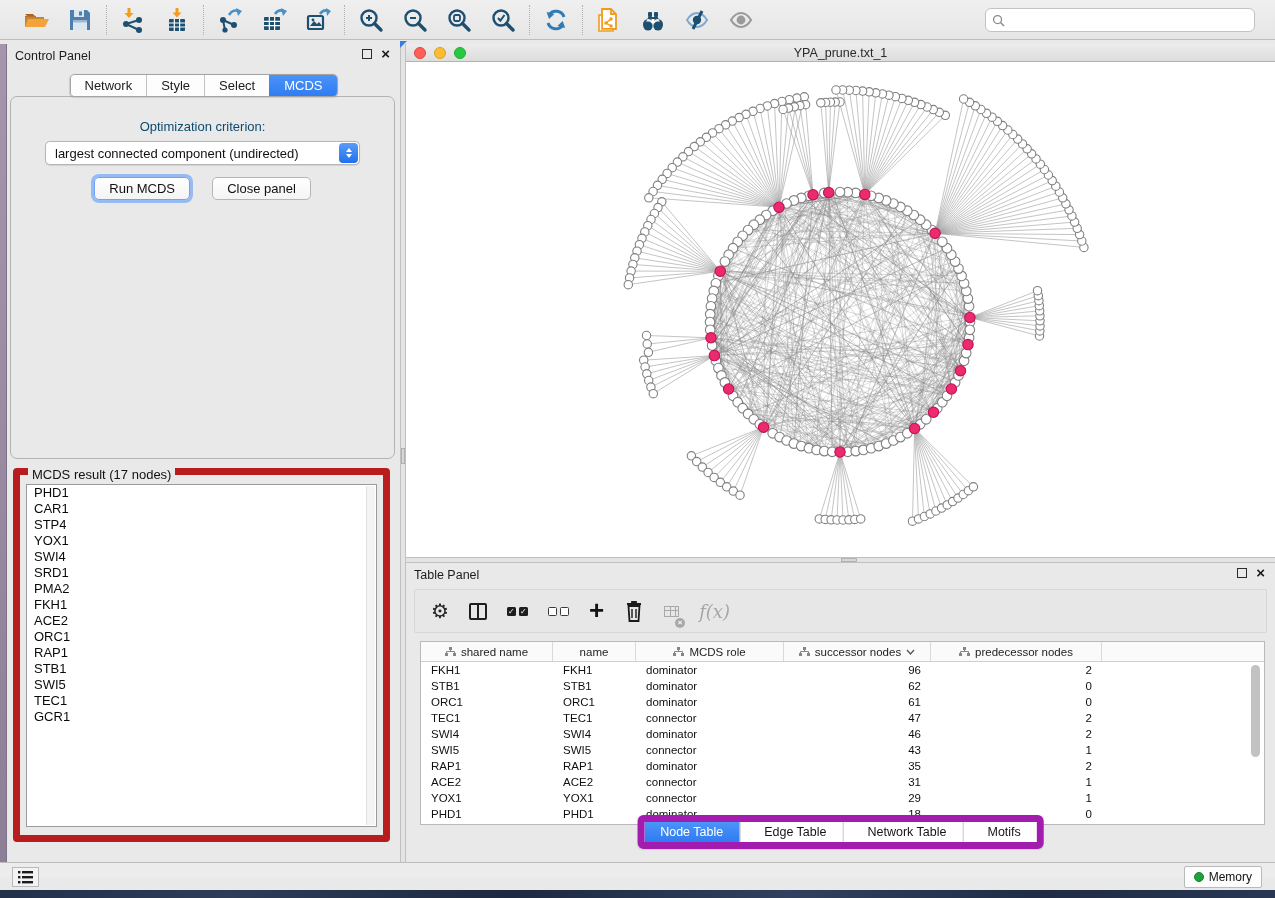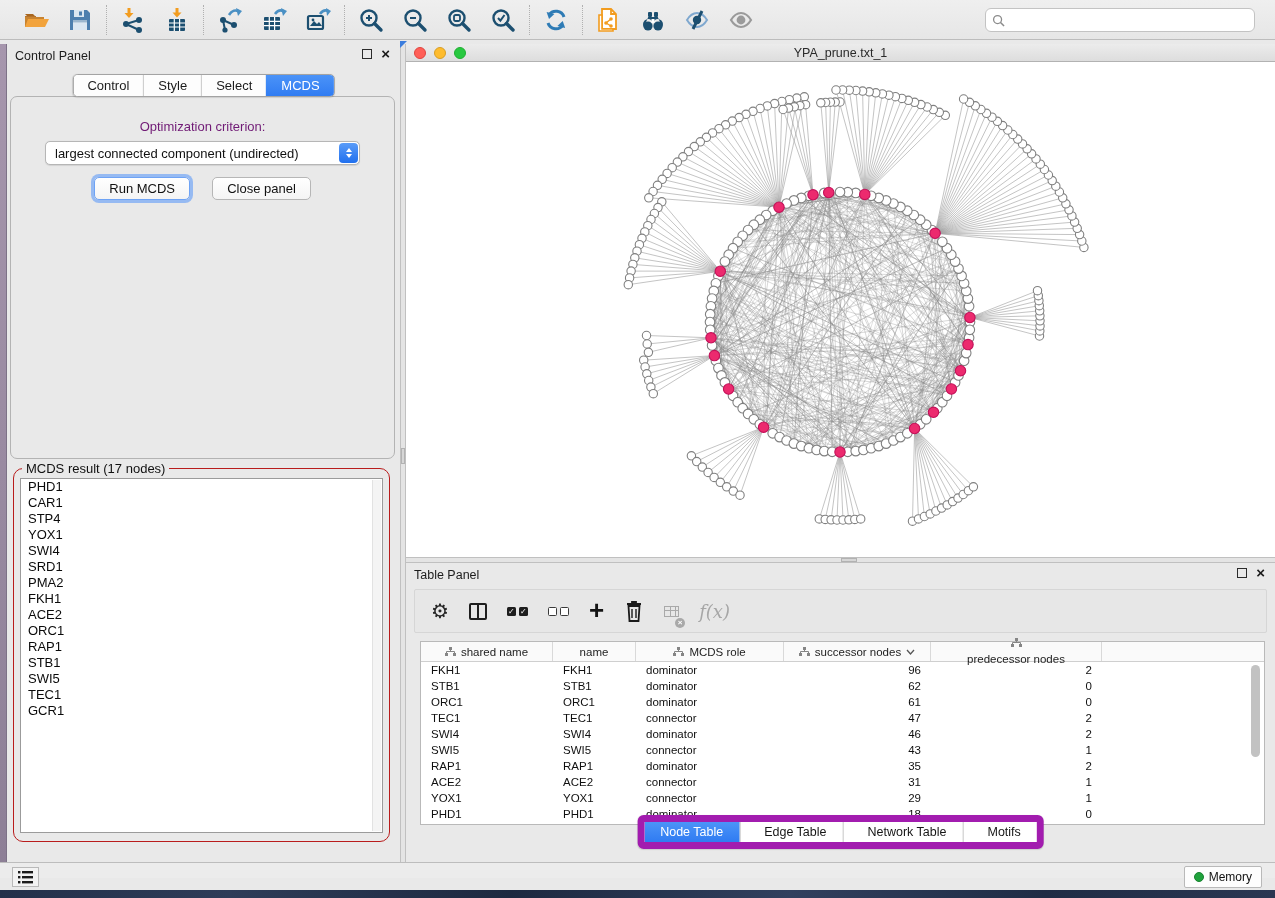--- a/index.html
+++ b/index.html
@@ -27,31 +27,31 @@
   .panel-header-icons { position:absolute; right:10px; top:5px; display:flex; align-items:center; gap:9px; }
   .float-icon { width:10px; height:10px; border:1.6px solid #2b2b2b; background:transparent; display:inline-block; }
   .close-icon { font-size:15px; font-weight:bold; color:#1b1b1b; line-height:10px; }
 
   .cp-seg { position:absolute; top:30px; left:50%; transform:translateX(-50%); display:flex; border:1px solid #a3a3a3; border-radius:5px; background:#fdfdfd; overflow:hidden; z-index:3; box-shadow:0 0.5px 1px rgba(0,0,0,.12); }
   .cp-seg .seg { padding:3px 14px; font-size:13px; color:#1c1c1c; border-right:1px solid #c2c2c2; background:#fdfdfd; }
   .cp-seg .seg:last-child { border-right:none; }
   .cp-seg .seg.active { background:linear-gradient(#4c94f8,#2f7bf2); color:#fff; border-radius:0; margin:-1px; padding:4px 15px; }
 
   .cp-box { position:absolute; top:52px; left:3px; right:5px; height:363px; border:1px solid #b3b3b3; border-radius:7px; background:#e9e9e9; }
-  .opt-label { position:absolute; top:22px; width:100%; text-align:center; font-size:13px; color:#701a75; }
+  .opt-label { position:absolute; top:22px; width:100%; text-align:center; font-size:13px; color:#0c4a6e; }
   .select-row { position:absolute; top:44px; left:34px; right:34px; height:24px; }
   .mac-select { width:100%; height:24px; background:#fff; border:1px solid #b6b6b6; border-radius:5px; display:flex; align-items:center; padding-left:9px; font-size:13px; color:#111; position:relative; box-shadow:0 0.5px 1px rgba(0,0,0,.1); }
   .mac-select .stepper { position:absolute; right:1px; top:1px; bottom:1px; width:19px; border-radius:4px; background:linear-gradient(#5a9cf8,#2170ee); display:flex; flex-direction:column; align-items:center; justify-content:center; gap:2px; }
   .tri-up { width:0; height:0; border-left:3.5px solid transparent; border-right:3.5px solid transparent; border-bottom:4.5px solid #fff; }
   .tri-down { width:0; height:0; border-left:3.5px solid transparent; border-right:3.5px solid transparent; border-top:4.5px solid #fff; }
   .btn-row { position:absolute; top:80px; width:100%; display:flex; justify-content:center; gap:22px; }
   .mac-btn { background:linear-gradient(#ffffff,#f4f4f4); border:1px solid #b6b6b6; border-radius:5px; font-size:13px; color:#111; padding:3px 14px; min-width:96px; text-align:center; }
   .mac-btn.focused { box-shadow:0 0 0 3px rgba(82,148,250,.55); border-color:#6ea3f5; }
 
-  .cp-fieldset { position:absolute; top:424px; left:6px; right:10px; bottom:20px; border:1px solid #b91c1c; border-radius:10px; }
+  .cp-fieldset { position:absolute; top:424px; left:6px; right:10px; bottom:20px; border:7px solid #b91c1c; border-radius:4px; }
   .cp-legend { position:absolute; top:-8px; left:8px; background:#e9e9e9; padding:0 4px; font-size:13px; color:#111; }
   .mcds-list { position:absolute; top:9px; left:6px; right:6px; bottom:8px; background:#fff; border:1px solid #9b9b9b; overflow:hidden; }
   .mcds-scroll { position:absolute; top:1px; right:1px; bottom:1px; width:9px; background:#f4f4f4; border-left:1px solid #e2e2e2; }
   .mcds-item { font-size:13px; color:#0a0a0a; line-height:16px; padding-left:7px; }
 
   
   .v-divider { position:absolute; left:400px; top:3px; width:6px; bottom:0; background:#e4e4e4; border-left:1px solid #c0c0c0; border-right:1px solid #c0c0c0; }
   .v-handle { position:absolute; left:0; right:0; top:404px; height:16px; background:#d6d6d6; border:1px solid #b2b2b2; }
 
   
@@ -92,21 +92,21 @@
   .gridx-x { position:absolute; right:-6px; bottom:-4px; width:10px; height:10px; border-radius:50%; background:#a9a9a9; color:#fff; font-size:8px; line-height:10px; text-align:center; font-weight:bold; }
 
   .tp-table { position:absolute; top:78px; left:14px; right:10px; height:184px; background:#fff; border:1px solid #b9b9b9; }
   .t-header { display:flex; height:20px; background:#fafafa; border-bottom:1px solid #cfcfcf; }
   .t-hcell { display:flex; align-items:center; justify-content:center; gap:5px; font-size:11.5px; color:#1d1d1d; border-right:1px solid #d9d9d9; height:100%; }
   .t-hcell svg { flex:none; }
   .t-body { position:relative; }
   .t-row { display:flex; height:16px; align-items:center; }
   .t-cell { font-size:11.5px; color:#101010; padding:0 10px; white-space:nowrap; }
   .num { text-align:right; }
-  .c0 { width:132px; } .c1 { width:83px; } .c2 { width:148px; } .c3 { width:147px; } .c4 { width:171px;flex-direction:column; }
+  .c0 { width:132px; } .c1 { width:83px; } .c2 { width:148px; } .c3 { width:147px; } .c4 { width:171px; }
   .t-scroll { position:absolute; top:21px; right:4px; width:9px; height:159px; }
   .t-thumb { position:absolute; top:2px; left:0; width:9px; height:92px; background:#c2c2c2; border-radius:5px; }
 
   .tp-tabs { position:absolute; bottom:5px; left:50%; transform:translateX(-50%); display:flex; border:7px solid #a21caf; border-radius:6px; background:#fff; overflow:hidden; box-shadow:0 0.5px 1px rgba(0,0,0,.12);gap:8px; }
   .tp-tab { padding:3px 16px; font-size:12.5px; color:#161616; border-right:1px solid #c6c6c6; background:#fff; white-space:nowrap; }
   .tp-tab:last-child { border-right:none; }
   .tp-tab.active { background:linear-gradient(#4c94f8,#2f7bf2); color:#fff; }
 
   
   .status-bar { position:absolute; left:0; right:0; top:862px; height:16px; background:#ececec; border-top:1px solid #bdbdbd; }
@@ -289,21 +289,21 @@
 
     <div class="control-panel">
       <div class="panel-header">
         <span class="panel-title">Control Panel</span>
         <span class="panel-header-icons">
           <span class="float-icon"></span>
           <span class="close-icon">×</span>
         </span>
       </div>
       <div class="cp-seg">
-          <span class="seg">Control</span>
+          <span class="seg">Network</span>
           <span class="seg">Style</span>
           <span class="seg">Select</span>
           <span class="seg active">MCDS</span>
         </div>
       <div class="cp-box">
         <div class="opt-label">Optimization criterion:</div>
         <div class="select-row">
           <div class="mac-select">
             <span>largest connected component (undirected)</span>
             <span class="stepper">

